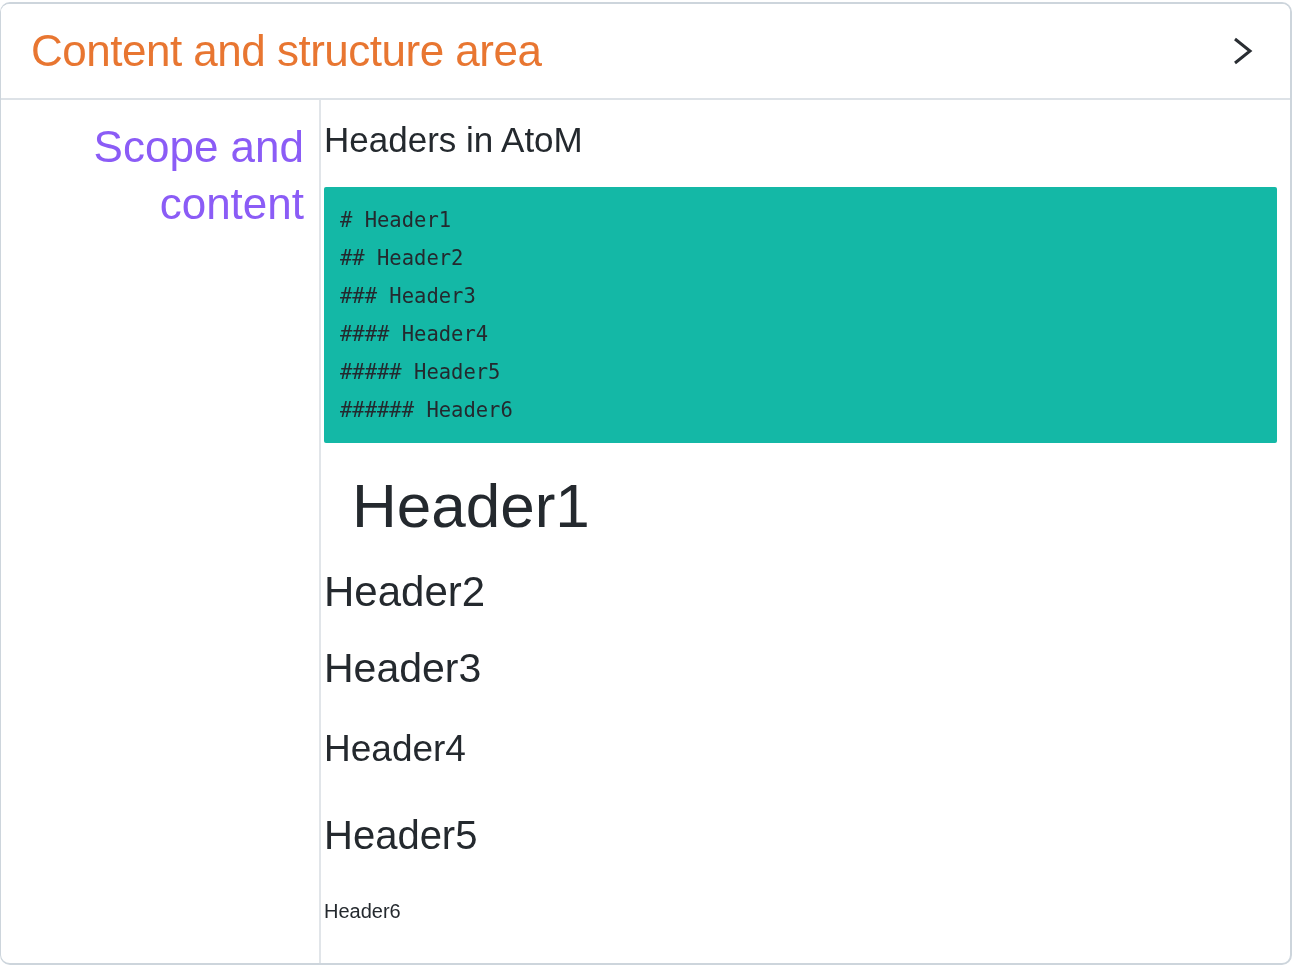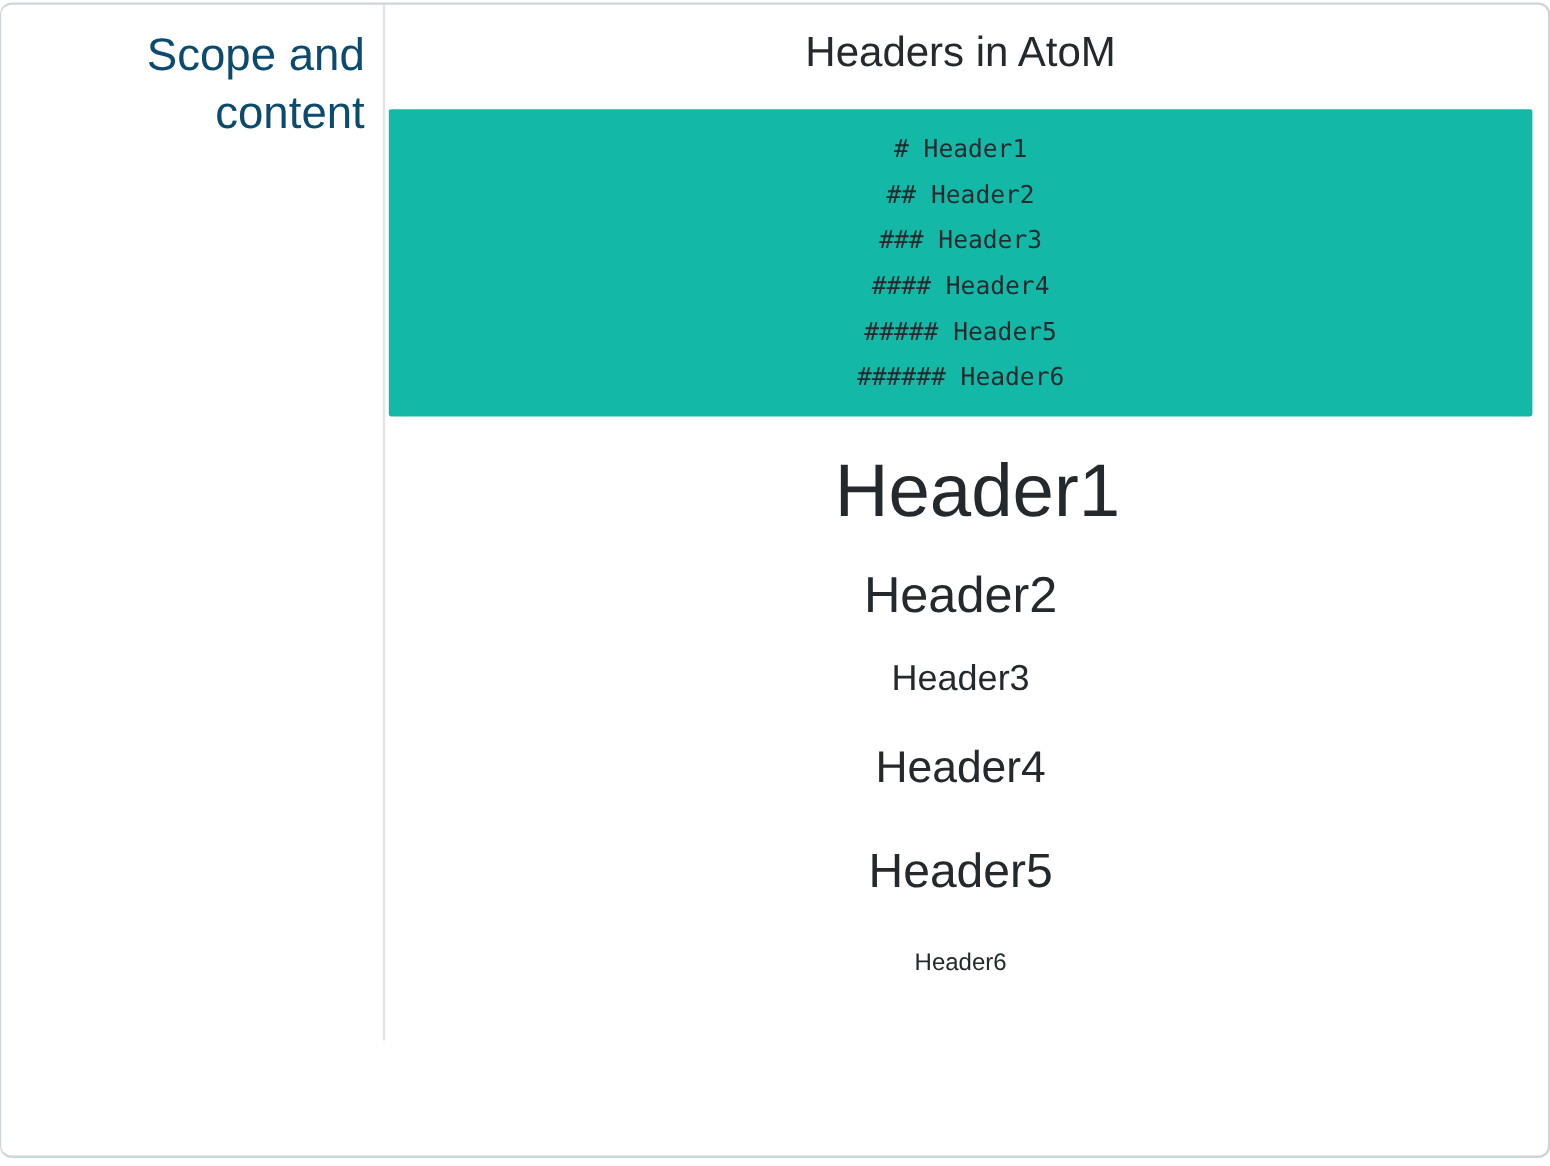--- a/index.html
+++ b/index.html
@@ -53,31 +53,30 @@
     height: 863px;
   }
   .label-col {
     width: 320px;
     flex: 0 0 320px;
     border-right: 2px solid #e1e5e9;
     padding: 18px 15px 0 0;
     text-align: right;
   }
   .field-label {
-    font-size: 38px;
+    font-size: 44px;
     font-weight: 400;
-    color: #0c4a6e;
+    color: #8b5cf6;
     line-height: 1.3;
     margin-left: 44px;
   }
   .value-col {
     flex: 1 1 auto;
     padding: 18px 13px 30px 3px;
     overflow: hidden;
-    text-align: center;
   }
   .value-title {
     font-size: 35px;
     font-weight: 400;
     color: #24292e;
     line-height: 1.28;
     margin-bottom: 24px;
   }
   .code-block {
     background: #14b8a6;
@@ -93,30 +92,40 @@
     white-space: pre;
   }
   .rendered h1, .rendered h2, .rendered h3,
   .rendered h4, .rendered h5, .rendered h6 {
     font-weight: 400;
     color: #24292e;
     line-height: 1.2;
   }
   .rendered h1 { font-size: 62px; margin-bottom: 24px; margin-left: 28px; }
   .rendered h2 { font-size: 42px; margin-bottom: 26px; }
-  .rendered h3 { font-size: 30px; margin-bottom: 34px; }
+  .rendered h3 { font-size: 41px; margin-bottom: 34px; }
   .rendered h4 { font-size: 37px; margin-bottom: 40px; }
   .rendered h5 { font-size: 40px; margin-bottom: 40px; }
   .rendered h6 { font-size: 20px; margin-bottom: 0; }
 </style>
 </head>
 <body>
 
 <div class="card">
 
+  <div class="section-header">
+    <div class="section-title">Content and structure area</div>
+    <button class="toggle-btn">
+      <span class="chevron">
+        <svg width="28" height="32" viewBox="0 0 28 32">
+          <polyline points="7,4 22,16 7,28" fill="none" stroke="#2a2e33" stroke-width="3"></polyline>
+        </svg>
+      </span>
+    </button>
+  </div>
 
   <div class="section-body">
 
     <div class="label-col">
       <div class="field-label">Scope and content</div>
     </div>
 
     <div class="value-col">
       <div class="value-title">Headers in AtoM</div>
 

